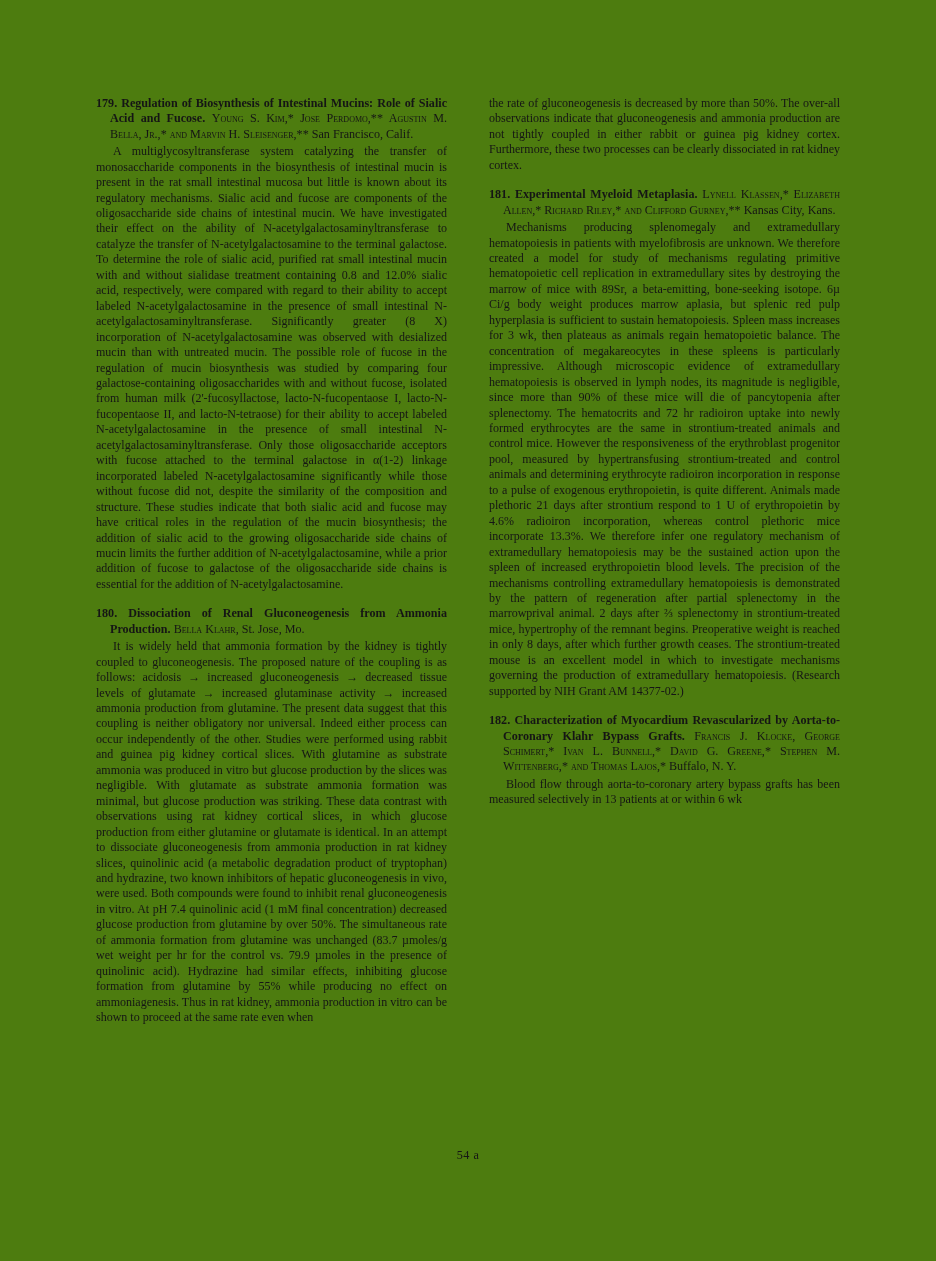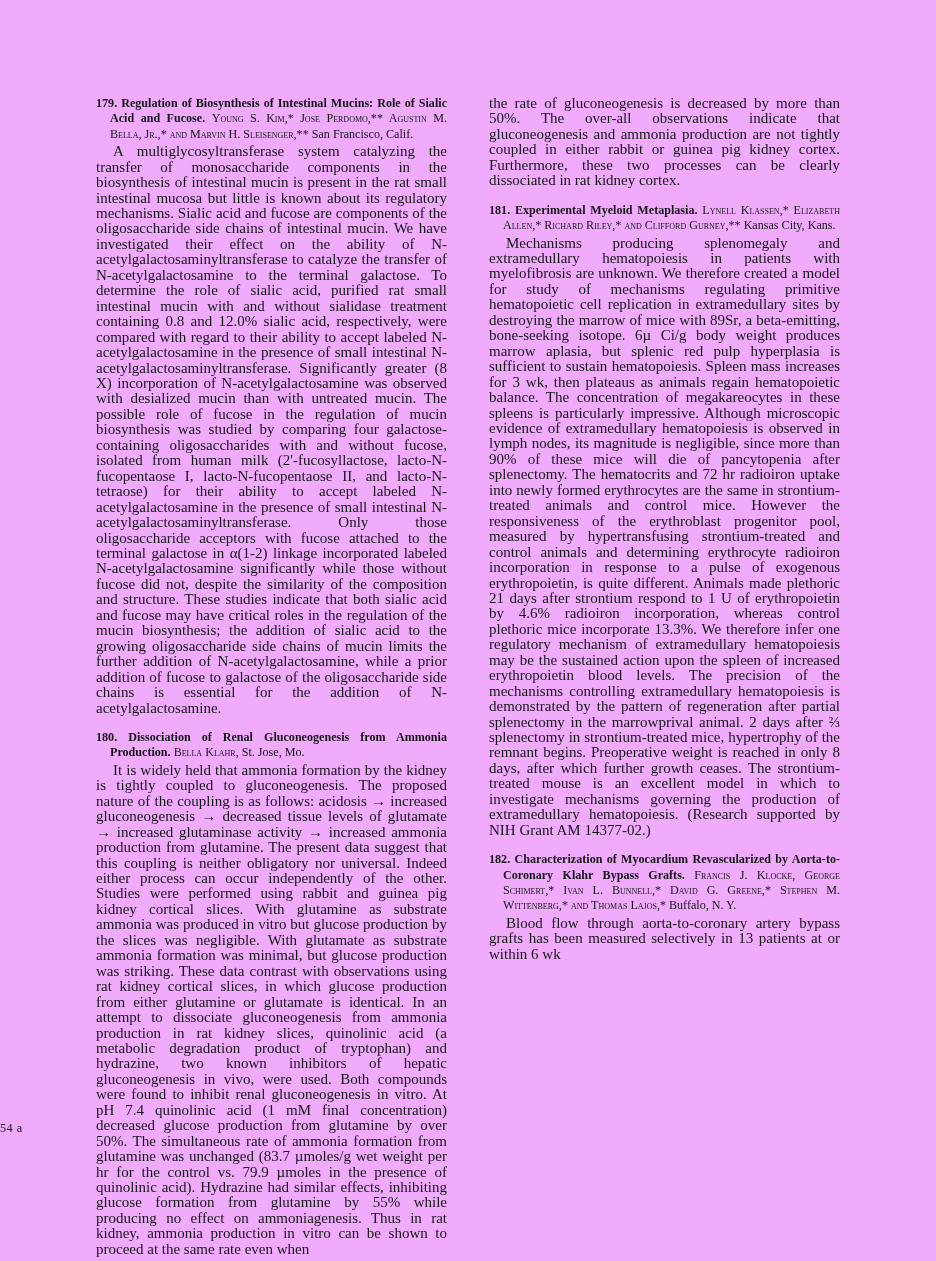--- a/index.html
+++ b/index.html
@@ -12,21 +12,21 @@
     height: 1261px;
     position: relative;
     font-family: "Liberation Serif", serif;
     color: #151515;
   }
   .page {
     position: absolute;
     left: 0; top: 0;
     width: 936px;
     height: 1261px;
-    background: #f0abfc;
+    background: #4d7c0f;
   }
   .columns {
     position: absolute;
     left: 96px;
     top: 96px;
     width: 744px;
     display: flex;
     gap: 42px;
   }
   .col {
@@ -50,39 +50,40 @@
   }
   .authors {
     font-variant: small-caps;
     font-weight: normal;
   }
   .affil {
     font-variant: normal;
     font-weight: normal;
   }
   .body-para {
-    font-size: 15px;
+    font-size: 12px;
     line-height: 15.45px;
     text-align: justify;
     margin: 0;
     text-indent: 17px;
     hyphens: auto;
     -webkit-hyphens: auto;
   }
   .body-para.cont {
     text-indent: 0;
   }
   .gap-top {
     margin-top: 13px;
   }
   .footer {
     position: absolute;
     left: 0;
-    top: 1121px;
+    top: 1148px;
     width: 936px;
+    text-align: center;
     font-size: 12.2px;
     letter-spacing: 0.5px;
   }
 </style>
 </head>
 <body>
 
 <div class="page">
   <div class="columns">
 

